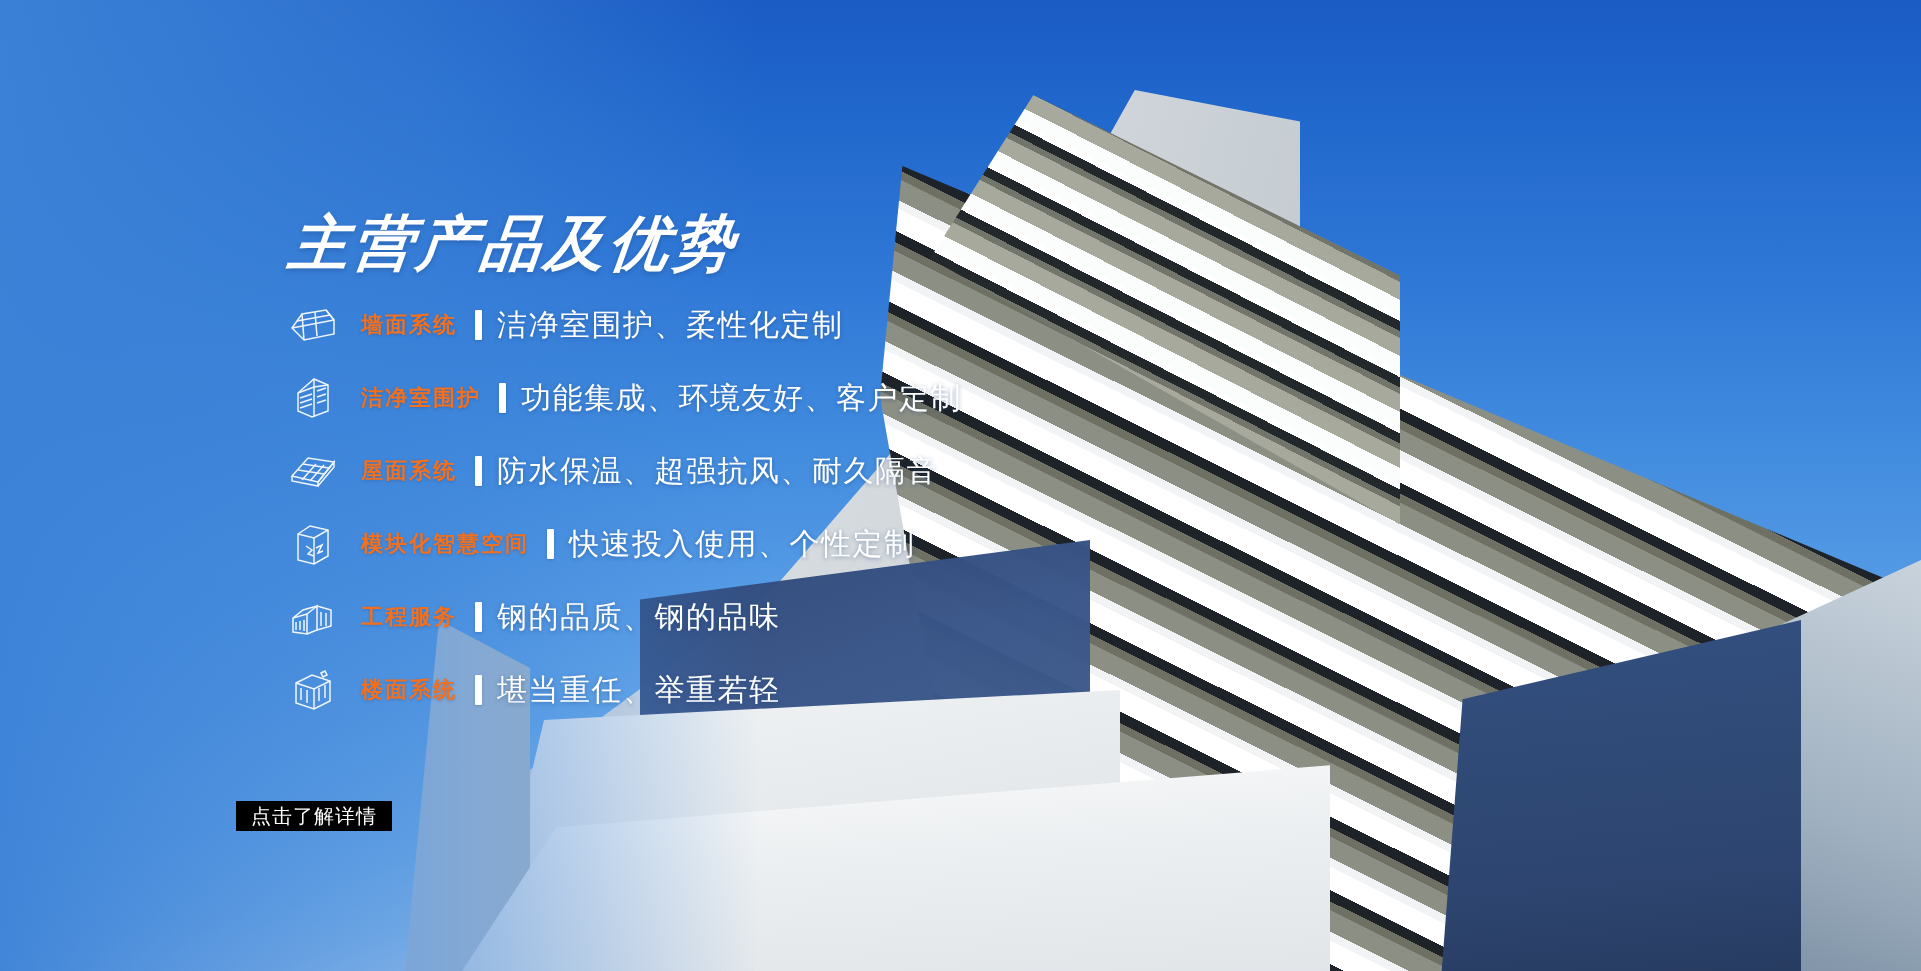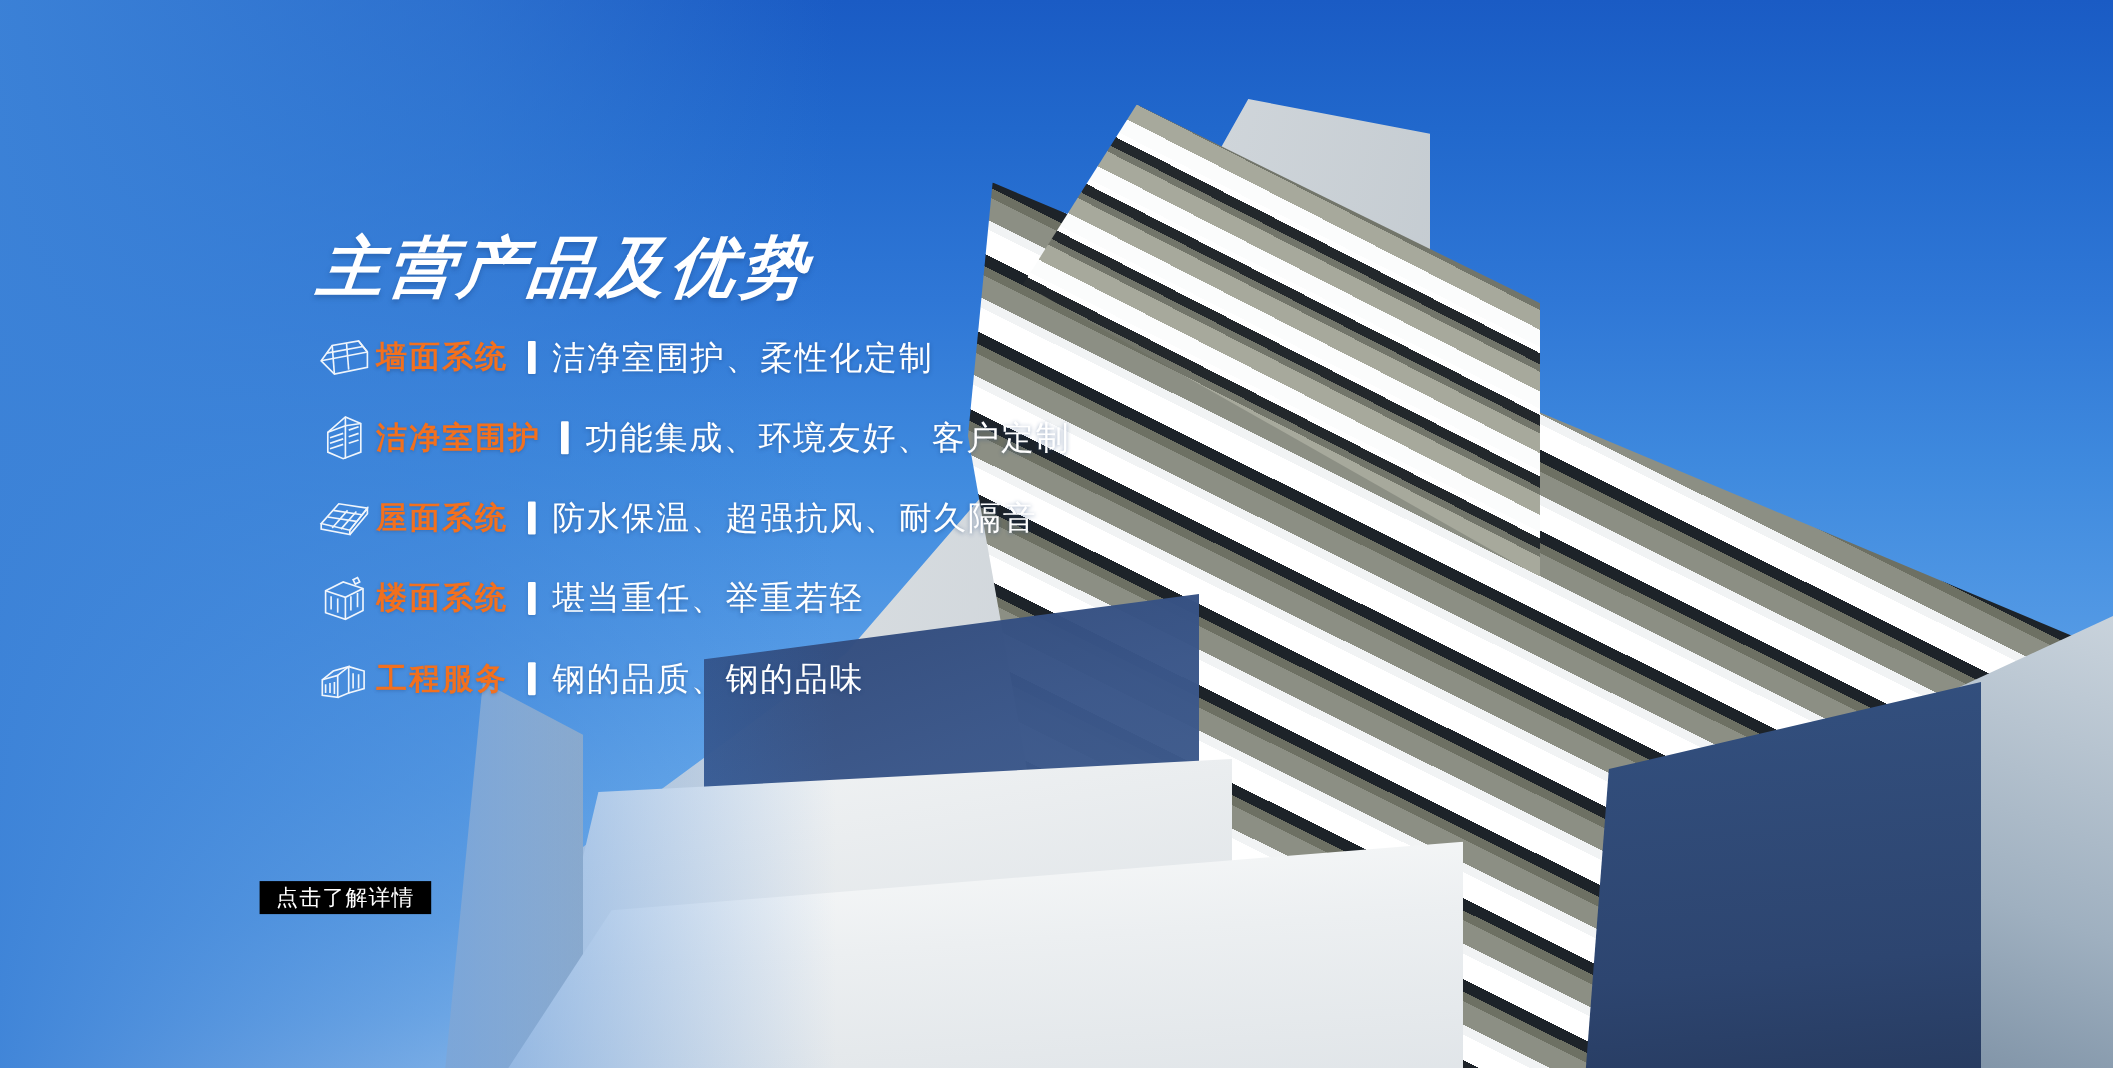--- a/index.html
+++ b/index.html
@@ -150,24 +150,24 @@
     white-space:nowrap;
   }
   .row .ico {
     width:56px; height:50px;
     flex:0 0 56px;
     display:flex; align-items:center; justify-content:center;
   }
   .row .ico svg { display:block; }
   .row .title {
     color:#f2701e;
-    font-size:28px;
+    font-size:22px;
     font-weight:bold;
     letter-spacing:2px;
-    margin-left:1px;
+    margin-left:20px;
     text-shadow:0 1px 3px rgba(30,60,110,.30);
     font-family:Liberation Serif, serif;
   }
   .row .bar {
     display:inline-block;
     width:7px; height:30px;
     background:#ffffff;
     margin:0 15px 0 18px;
     flex:0 0 7px;
     border-radius:1px;
@@ -264,52 +264,66 @@
             <path d="M14 30 L28 14"></path>
               <path d="M22 31 L36 15"></path>
           </svg>
         </span>
         <span class="title">屋面系统</span>
         <span class="bar"></span>
         <span class="desc">防水保温、超强抗风、耐久隔音</span>
       </div>
 
 
+      <div class="row">
+        <span class="ico">
+          <svg width="46" height="48" viewBox="0 0 46 48" fill="none" stroke="#ffffff" stroke-width="1.5" opacity="0.92">
+            <path d="M8 14 L20 6 L38 10 L38 36 L24 44 L8 40 Z"></path>
+            <path d="M8 14 L24 18 L38 10"></path>
+              <path d="M24 18 L24 44"></path>
+            <path d="M16 26 L22 30 L18 34 L24 36"></path>
+            <path d="M26 28 L32 25 L28 33 L33 31"></path>
+          </svg>
+        </span>
+        <span class="title">模块化智慧空间</span>
+        <span class="bar"></span>
+        <span class="desc">快速投入使用、个性定制</span>
+      </div>
+
+      <div class="row">
+        <span class="ico">
+          <svg width="52" height="42" viewBox="0 0 52 42" fill="none" stroke="#ffffff" stroke-width="1.5" opacity="0.92">
+            <path d="M6 22 L6 36 L20 38 L20 18 Z"></path>
+            <path d="M20 18 L30 10 L30 34 L20 38"></path>
+            <path d="M30 10 L44 14 L44 30 L30 34"></path>
+            <path d="M6 22 L16 14 L30 10"></path>
+            <path d="M9 26 L9 34 M13 25 L13 34 M17 24 L17 35"></path>
+            <path d="M34 16 L34 30 M39 17 L39 30"></path>
+          </svg>
+        </span>
+        <span class="title">工程服务</span>
+        <span class="bar"></span>
+        <span class="desc">钢的品质、钢的品味</span>
+      </div>
 
       <div class="row">
         <span class="ico">
           <svg width="50" height="46" viewBox="0 0 50 46" fill="none" stroke="#ffffff" stroke-width="1.5" opacity="0.92">
             <path d="M8 16 L24 8 L42 14 L42 34 L26 42 L8 36 Z"></path>
             <path d="M8 16 L26 22 L42 14"></path>
               <path d="M26 22 L26 42"></path>
             <path d="M13 21 L13 33"></path>
               <path d="M19 23 L19 36"></path>
             <path d="M31 21 L31 34"></path>
               <path d="M37 18 L37 31"></path>
             <path d="M33 6 L37 4 L39 8 L35 10 Z"></path>
           </svg>
         </span>
         <span class="title">楼面系统</span>
         <span class="bar"></span>
         <span class="desc">堪当重任、举重若轻</span>
       </div>
 
-      <div class="row">
-        <span class="ico">
-          <svg width="52" height="42" viewBox="0 0 52 42" fill="none" stroke="#ffffff" stroke-width="1.5" opacity="0.92">
-            <path d="M6 22 L6 36 L20 38 L20 18 Z"></path>
-            <path d="M20 18 L30 10 L30 34 L20 38"></path>
-            <path d="M30 10 L44 14 L44 30 L30 34"></path>
-            <path d="M6 22 L16 14 L30 10"></path>
-            <path d="M9 26 L9 34 M13 25 L13 34 M17 24 L17 35"></path>
-            <path d="M34 16 L34 30 M39 17 L39 30"></path>
-          </svg>
-        </span>
-        <span class="title">工程服务</span>
-        <span class="bar"></span>
-        <span class="desc">钢的品质、钢的品味</span>
-      </div>
-
     </div>
 
     <button class="cta">点击了解详情</button>
   </div>
 </div>
 
 </body></html>

